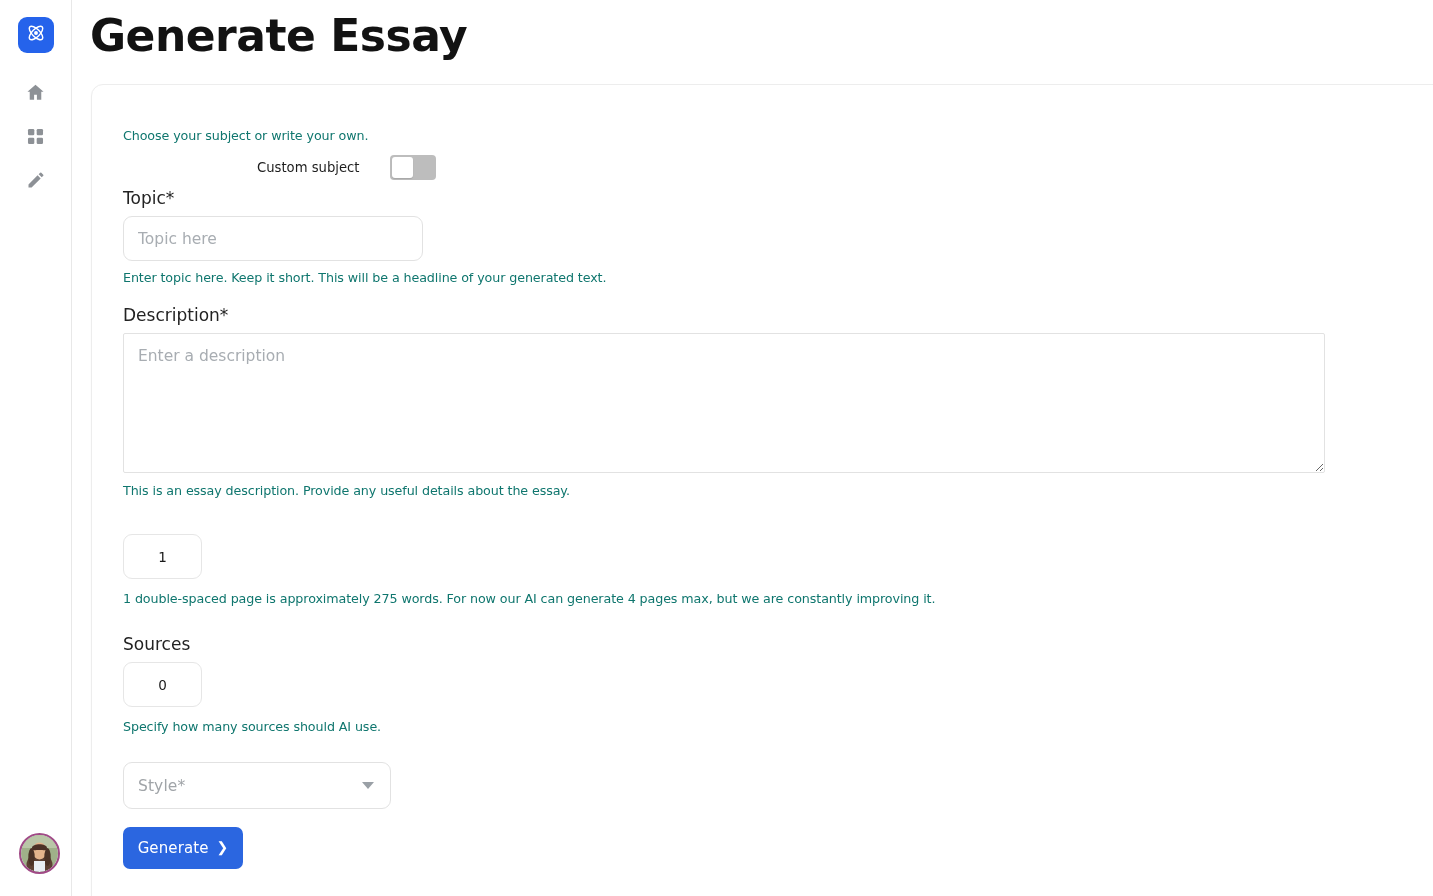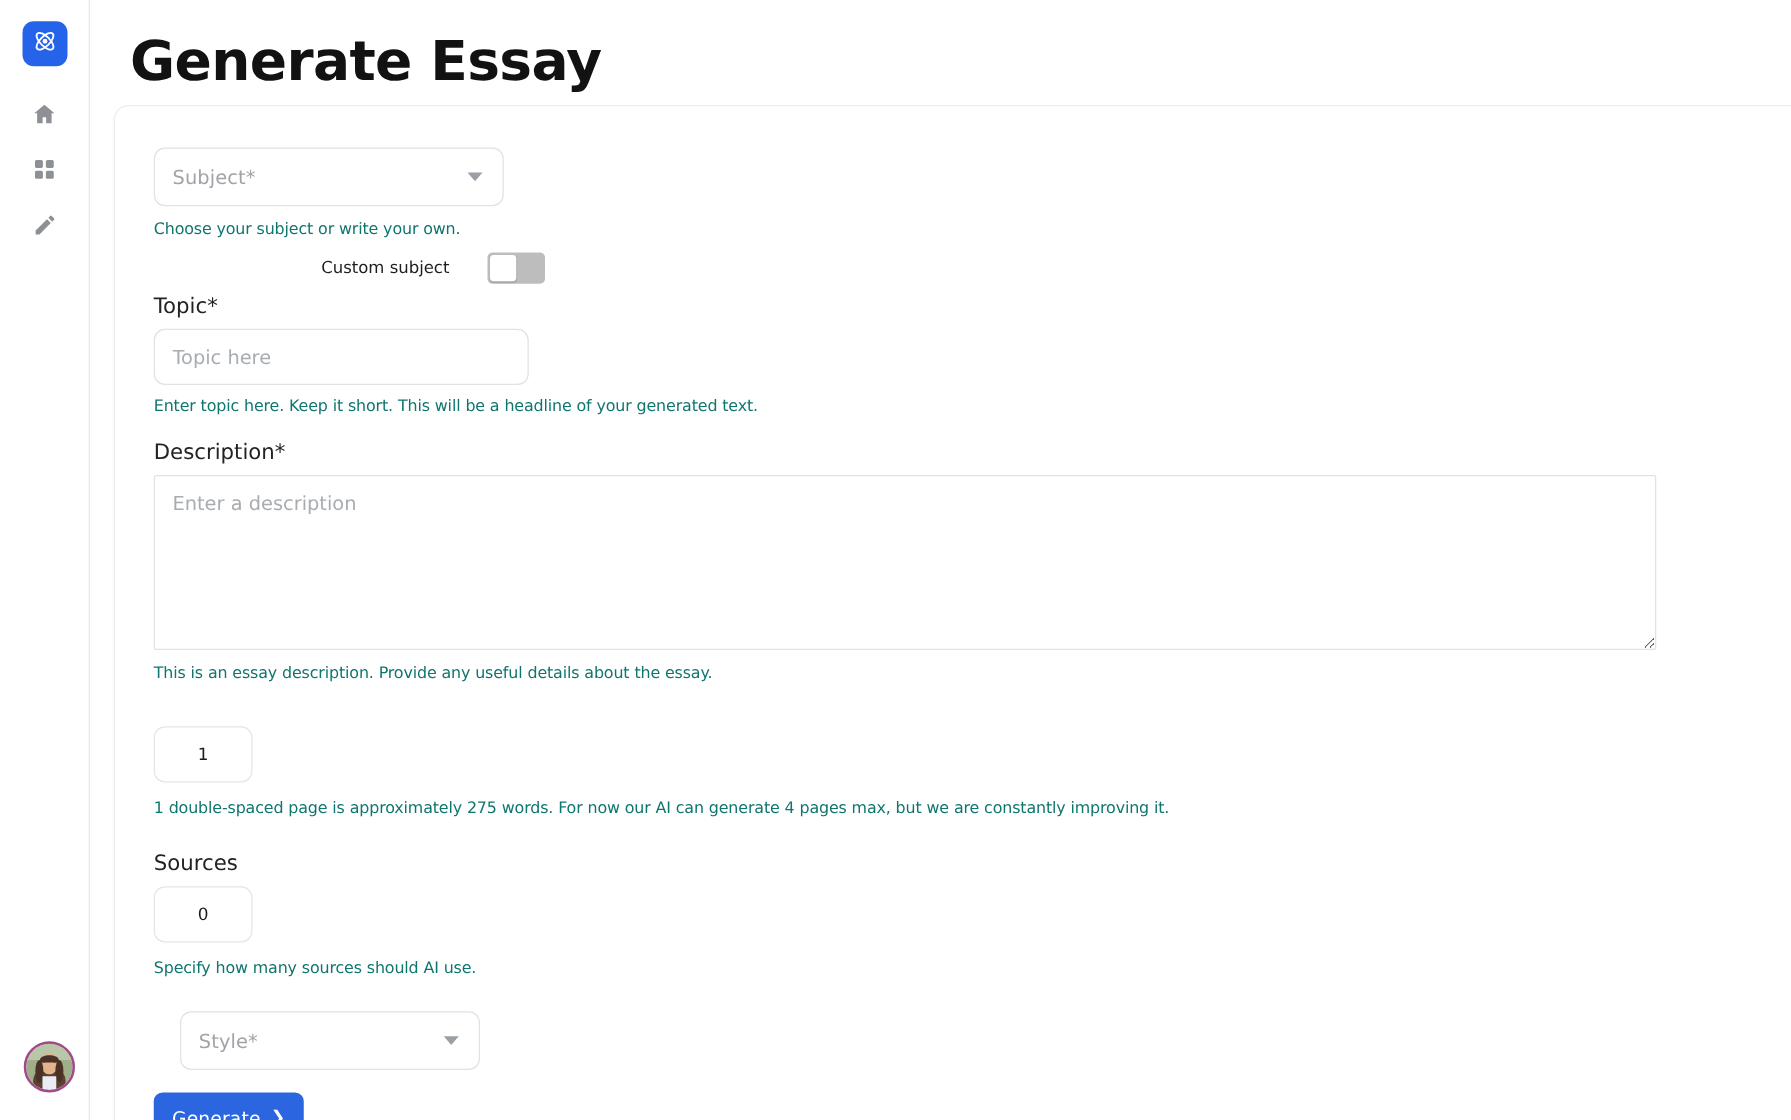--- a/index.html
+++ b/index.html
@@ -58,21 +58,21 @@
     height: 896px;
     position: relative;
     overflow: hidden;
   }
   .page-title {
     font-family: "DejaVu Sans", sans-serif;
     font-size: 44px;
     font-weight: 700;
     letter-spacing: -0.5px;
     color: #121212;
-    margin: 14px;
+    margin: 0;
     padding: 8px 16px 0 18px;
     line-height: 1.25;
   }
   .card {
     position: absolute;
     left: 19px;
     top: 84px;
     width: 1450px;
     height: 900px;
     background: #ffffff;
@@ -93,21 +93,21 @@
     height: 47px;
     border: 1px solid #e2e2e2;
     border-radius: 9px;
     background: #fff;
     display: flex;
     align-items: center;
     padding: 0 14px;
     cursor: pointer;
   }
   .select-box.subject { width: 280px; }
-  .select-box.style { width: 240px; margin-left: 21px; }
+  .select-box.style { width: 268px; }
   .select-label {
     font-size: 15.5px;
     color: #a0a4a8;
     font-family: "DejaVu Sans", sans-serif;
     letter-spacing: 0.1px;
   }
   .caret {
     position: absolute;
     right: 16px;
     width: 0; height: 0;
@@ -298,24 +298,20 @@
   </div>
 
   <div class="main">
 
     <h1 class="page-title">Generate Essay</h1>
 
     <div class="card">
       <div class="form">
 
         
-        <div class="select-box subject">
-          <span class="select-label">Subject*</span>
-          <span class="caret"></span>
-        </div>
         <div style="height:10px"></div>
         <p class="helper">Choose your subject or write your own.</p>
 
         
         <div class="toggle-row">
           <span class="toggle-label">Custom subject</span>
           <div class="toggle">
             <div class="knob"></div>
           </div>
         </div>

